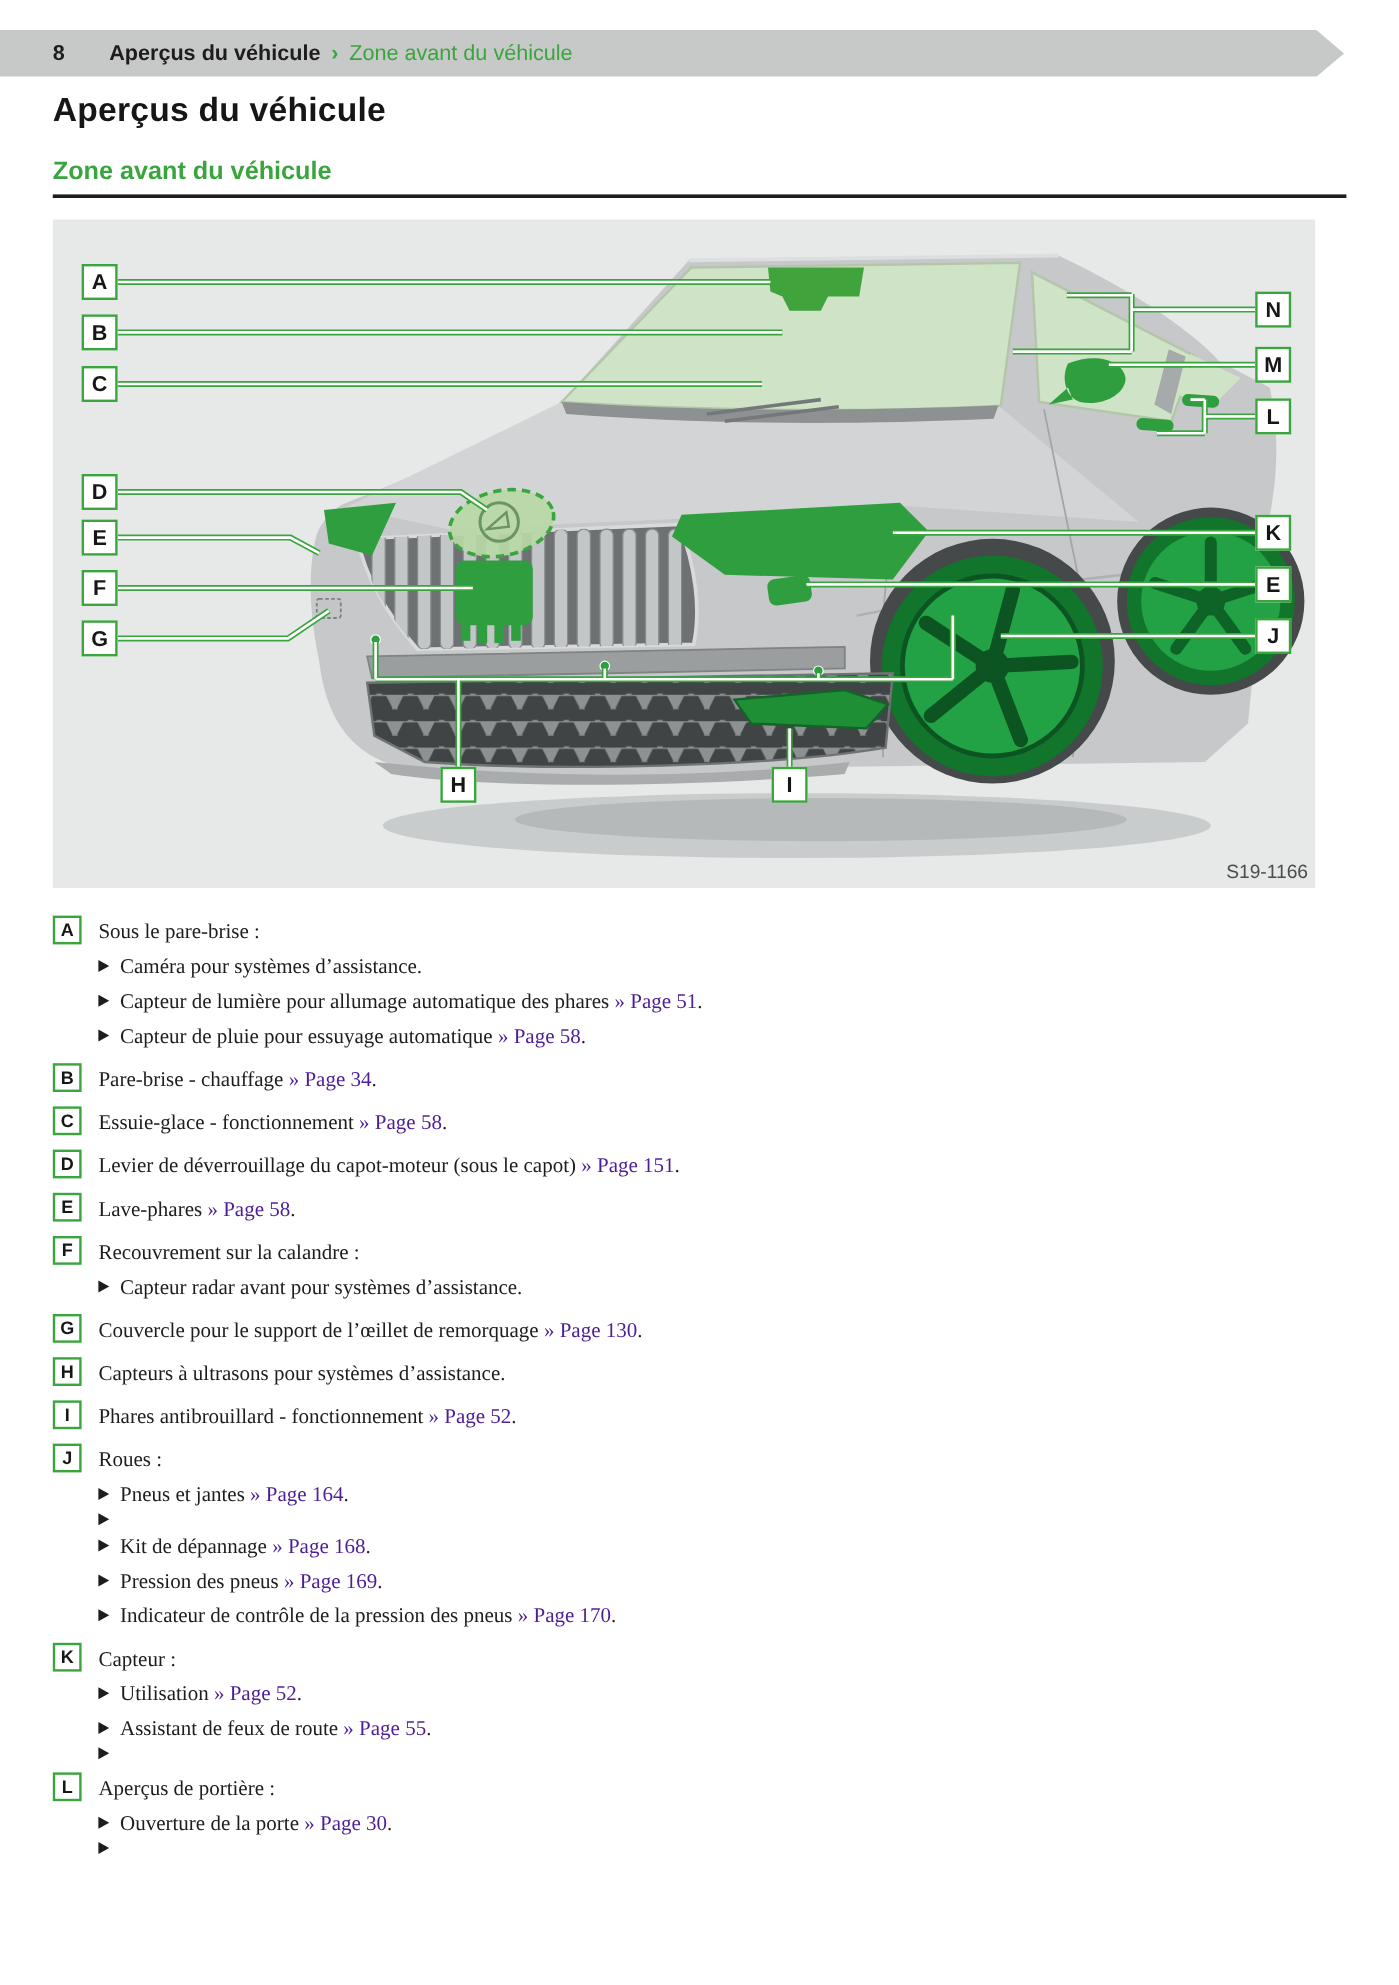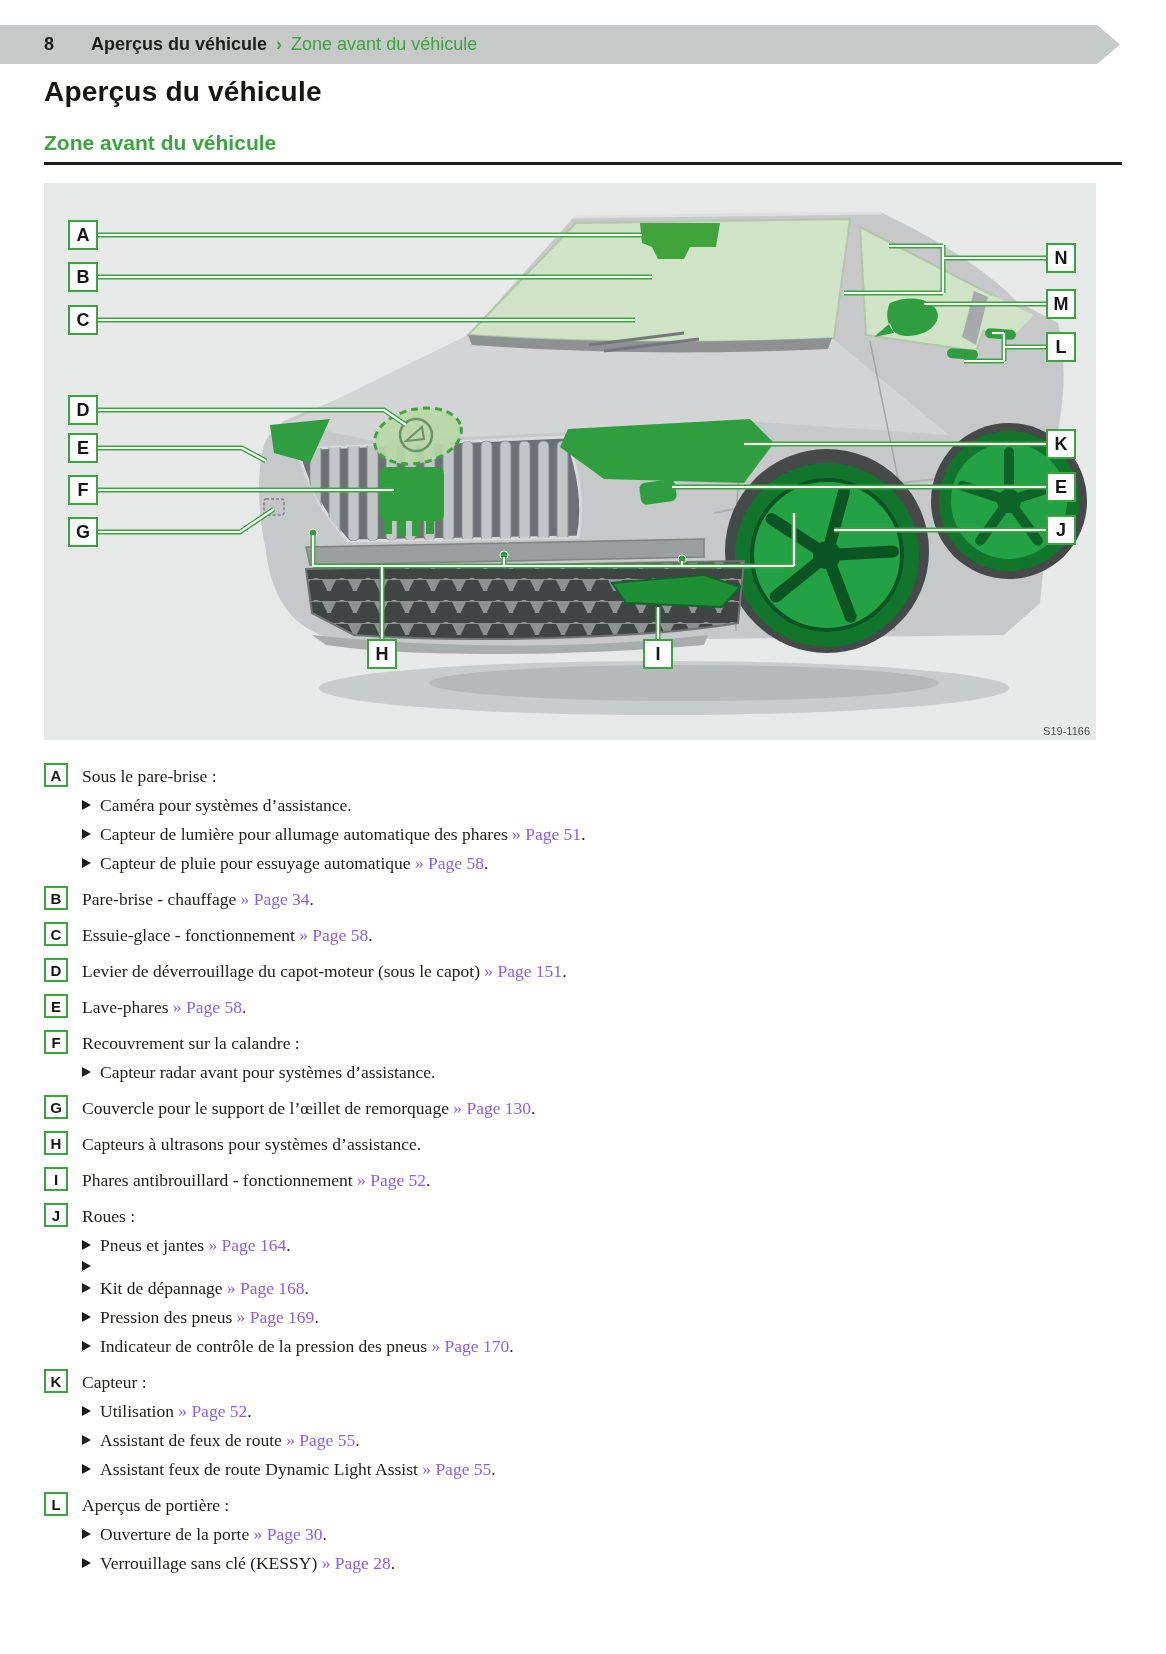--- a/index.html
+++ b/index.html
@@ -21,34 +21,34 @@
   .h2{position:absolute;top:131px;left:44px;font-size:21px;font-weight:bold;color:#3aa53e;}
   .rule{position:absolute;top:162px;left:44px;width:1078px;height:3px;background:#1d1d1b;}
   
   .figure{position:absolute;top:183px;left:44px;width:1052px;height:557px;background:#e7e8e8;}
   .figure svg{position:absolute;top:0;left:0;}
   .callout{
     position:absolute;width:30px;height:30px;background:#fff;border:2px solid #3aa53e;
     box-sizing:border-box;display:flex;align-items:center;justify-content:center;
     font-weight:bold;font-size:18px;color:#161616;z-index:3;
   }
-  .figcap{position:absolute;right:6px;bottom:3px;font-size:11px;color:#4b4d4e;z-index:3;}
+  .figcap{position:absolute;right:6px;bottom:3px;font-size:16px;color:#4b4d4e;z-index:3;}
   
   .legend{position:absolute;top:752px;left:44px;width:1090px;}
   .li{display:flex;align-items:flex-start;margin-top:11px;}
   .lb{
     flex:0 0 auto;width:24px;height:24px;border:2px solid #3aa53e;box-sizing:border-box;
     display:flex;align-items:center;justify-content:center;font-size:15px;font-weight:bold;
     color:#161616;margin-right:14px;background:#fff;
   }
   .lt{font-size:17.5px;line-height:24px;padding-top:1px;font-family:Liberation Serif, serif;}
   .sub{display:flex;align-items:center;margin:4px 0 0 38px;}
   .tri{width:0;height:0;border-left:9px solid #1d1d1b;border-top:5px solid transparent;
        border-bottom:5px solid transparent;margin-right:9px;flex:0 0 auto;}
-  .green{color:#8b5cf6;}
+  .green{color:#4c1d95;}
   .link{cursor:pointer;}
 </style>
 </head>
 <body>
 
 <div class="band">
   <span class="num">8</span>
   <span class="crumb">Aperçus du véhicule</span>
   <span class="sep">›</span>
   <span class="sect">Zone avant du véhicule</span>
@@ -316,27 +316,25 @@
     <div class="sub">
       <span class="tri"></span>
       <div class="lt"><span>Utilisation </span><span class="green link">» Page 52</span><span>.</span></div>
     </div>
     <div class="sub">
       <span class="tri"></span>
       <div class="lt"><span>Assistant de feux de route </span><span class="green link">» Page 55</span><span>.</span></div>
     </div>
     <div class="sub">
       <span class="tri"></span>
-      <div class="lt"><span>Assistant feux de route Dynamic Light Assist </span><span class="green link">» Page 55</span><span>.</span></div>
     </div>
     <div class="li">
       <span class="lb">L</span>
       <div class="lt"><span>Aperçus de portière :</span></div>
     </div>
     <div class="sub">
       <span class="tri"></span>
       <div class="lt"><span>Ouverture de la porte </span><span class="green link">» Page 30</span><span>.</span></div>
     </div>
     <div class="sub">
       <span class="tri"></span>
-      <div class="lt"><span>Verrouillage sans clé (KESSY) </span><span class="green link">» Page 28</span><span>.</span></div>
     </div>
   </div>
 
 </body></html>

